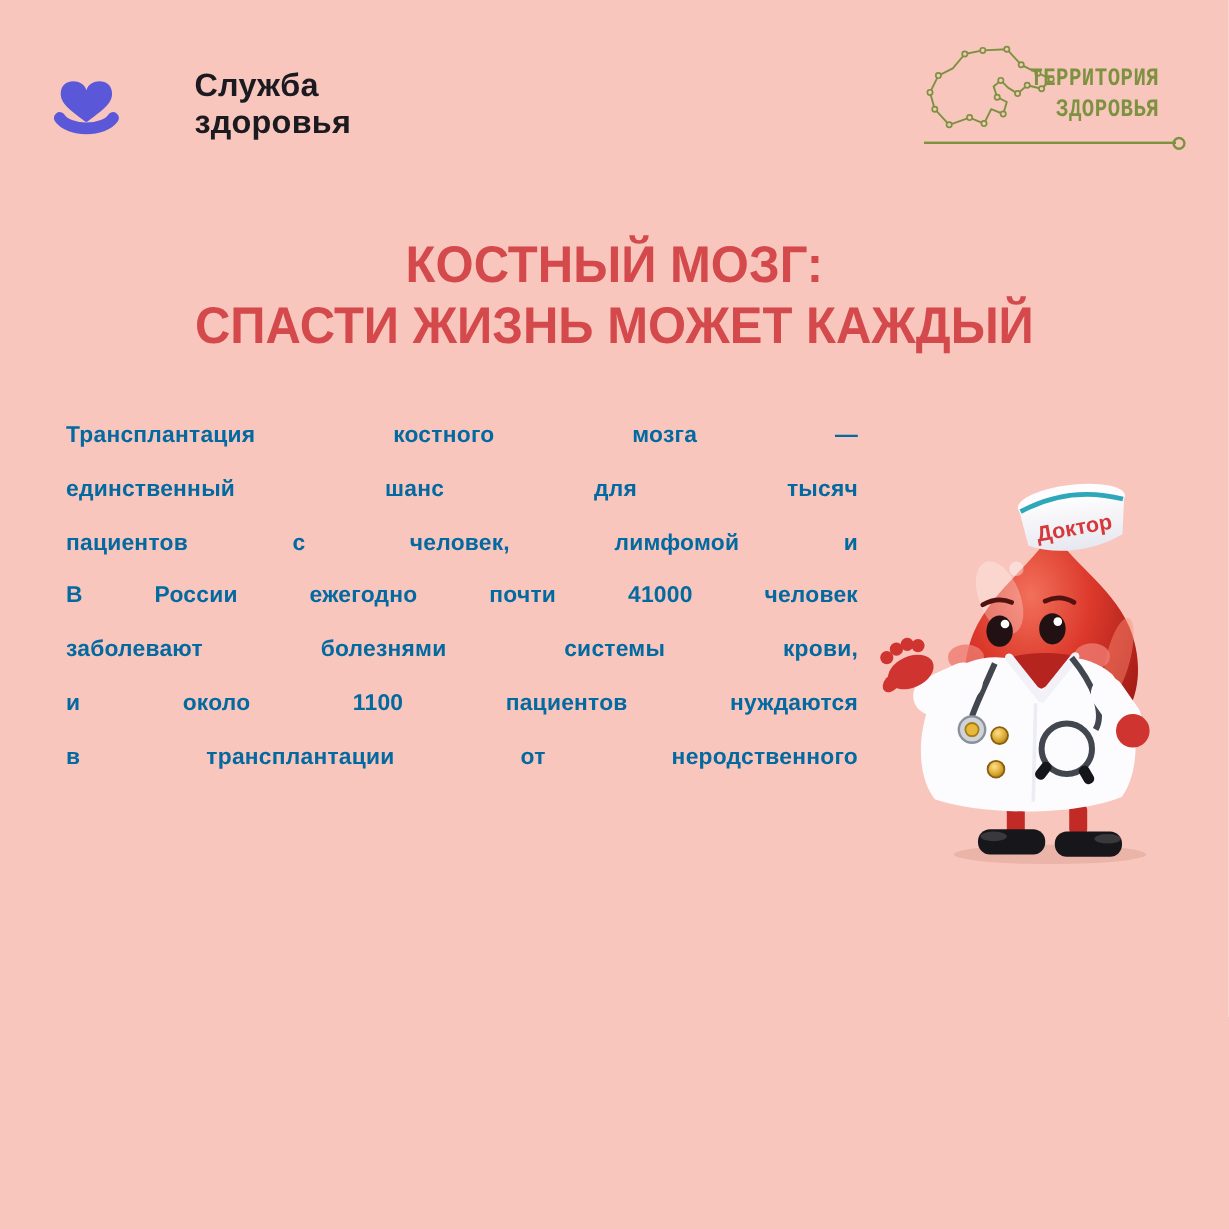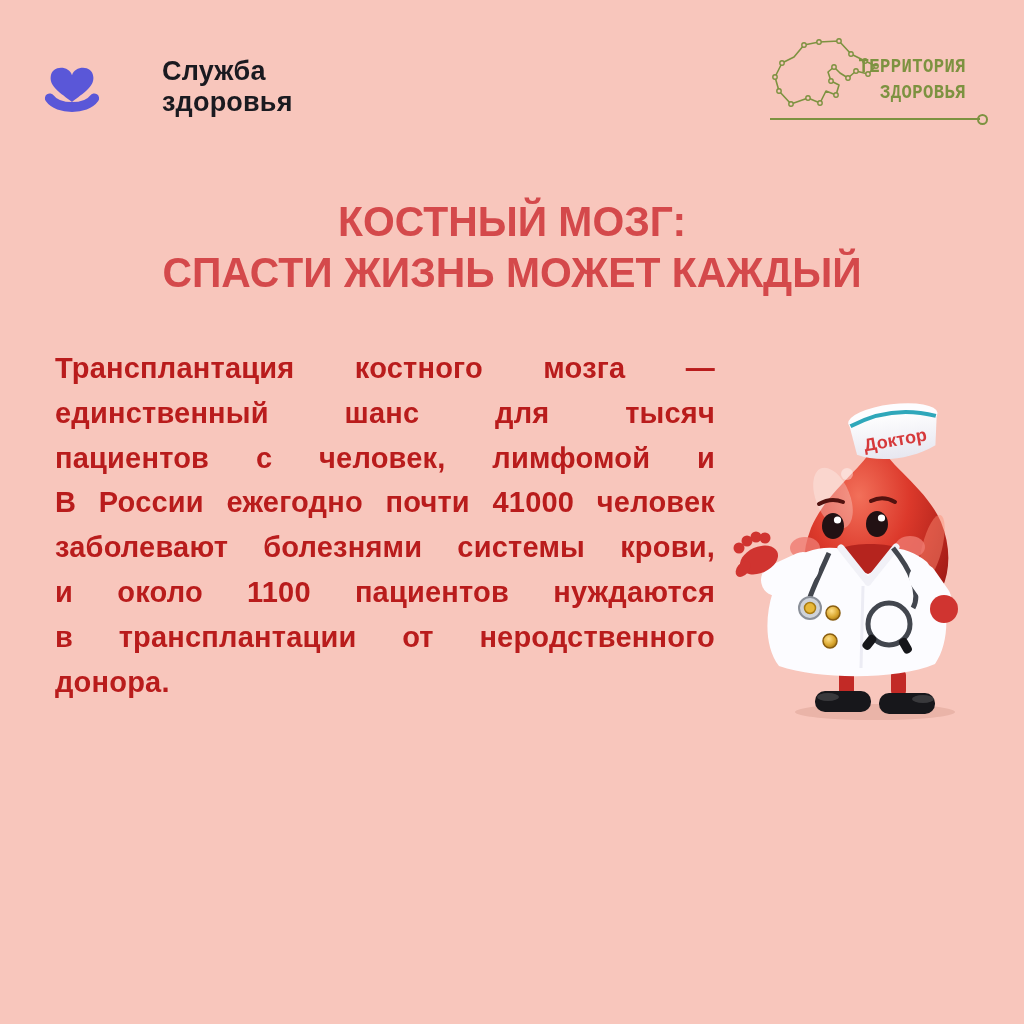--- a/index.html
+++ b/index.html
@@ -26,21 +26,21 @@
   .logo-right .rule-dot{position:absolute;left:211px;top:80px;width:7px;height:7px;border:2px solid #7d9240;border-radius:50%;background:transparent;}
   
   .title{
     position:absolute;left:0;top:196px;width:1024px;text-align:center;
     color:#d4494b;font-weight:bold;font-size:43px;line-height:51px;
     transform:scaleX(.95);transform-origin:center top;letter-spacing:0;
   }
   
   .body-text{
     position:absolute;left:55px;top:352px;width:660px;
-    color:#b91c1c;font-weight:bold;font-size:29px;letter-spacing:.2px;
+    color:#0369a1;font-weight:bold;font-size:19px;letter-spacing:.2px;
   }
   .jline{height:44.8px;text-align:justify;text-align-last:justify;}
   .jline.last{text-align-last:left;}
   
   .mascot{position:absolute;left:725px;top:398px;width:260px;height:327px;}
 </style>
 </head>
 <body>
 
 <div id="poster">
@@ -94,21 +94,20 @@
   </div>
 
   <div class="body-text">
     <div class="jline">Трансплантация костного мозга —</div>
     <div class="jline">единственный шанс для тысяч</div>
     <div class="jline">пациентов с человек, лимфомой и</div>
     <div class="jline">В России ежегодно почти 41000 человек</div>
     <div class="jline">заболевают болезнями системы крови,</div>
     <div class="jline">и около 1100 пациентов нуждаются</div>
     <div class="jline">в трансплантации от неродственного</div>
-    <div class="jline last">донора.</div>
   </div>
 
   <svg class="mascot" viewBox="0 0 260 327" aria-hidden="true">
     <defs>
       <radialGradient id="gBody" cx="38%" cy="30%" r="78%">
         <stop offset="0%" stop-color="#f2705a"></stop>
         <stop offset="45%" stop-color="#dc392b"></stop>
         <stop offset="100%" stop-color="#9e1914"></stop>
       </radialGradient>
       <linearGradient id="gBand" x1="0" y1="0" x2="0" y2="1">

